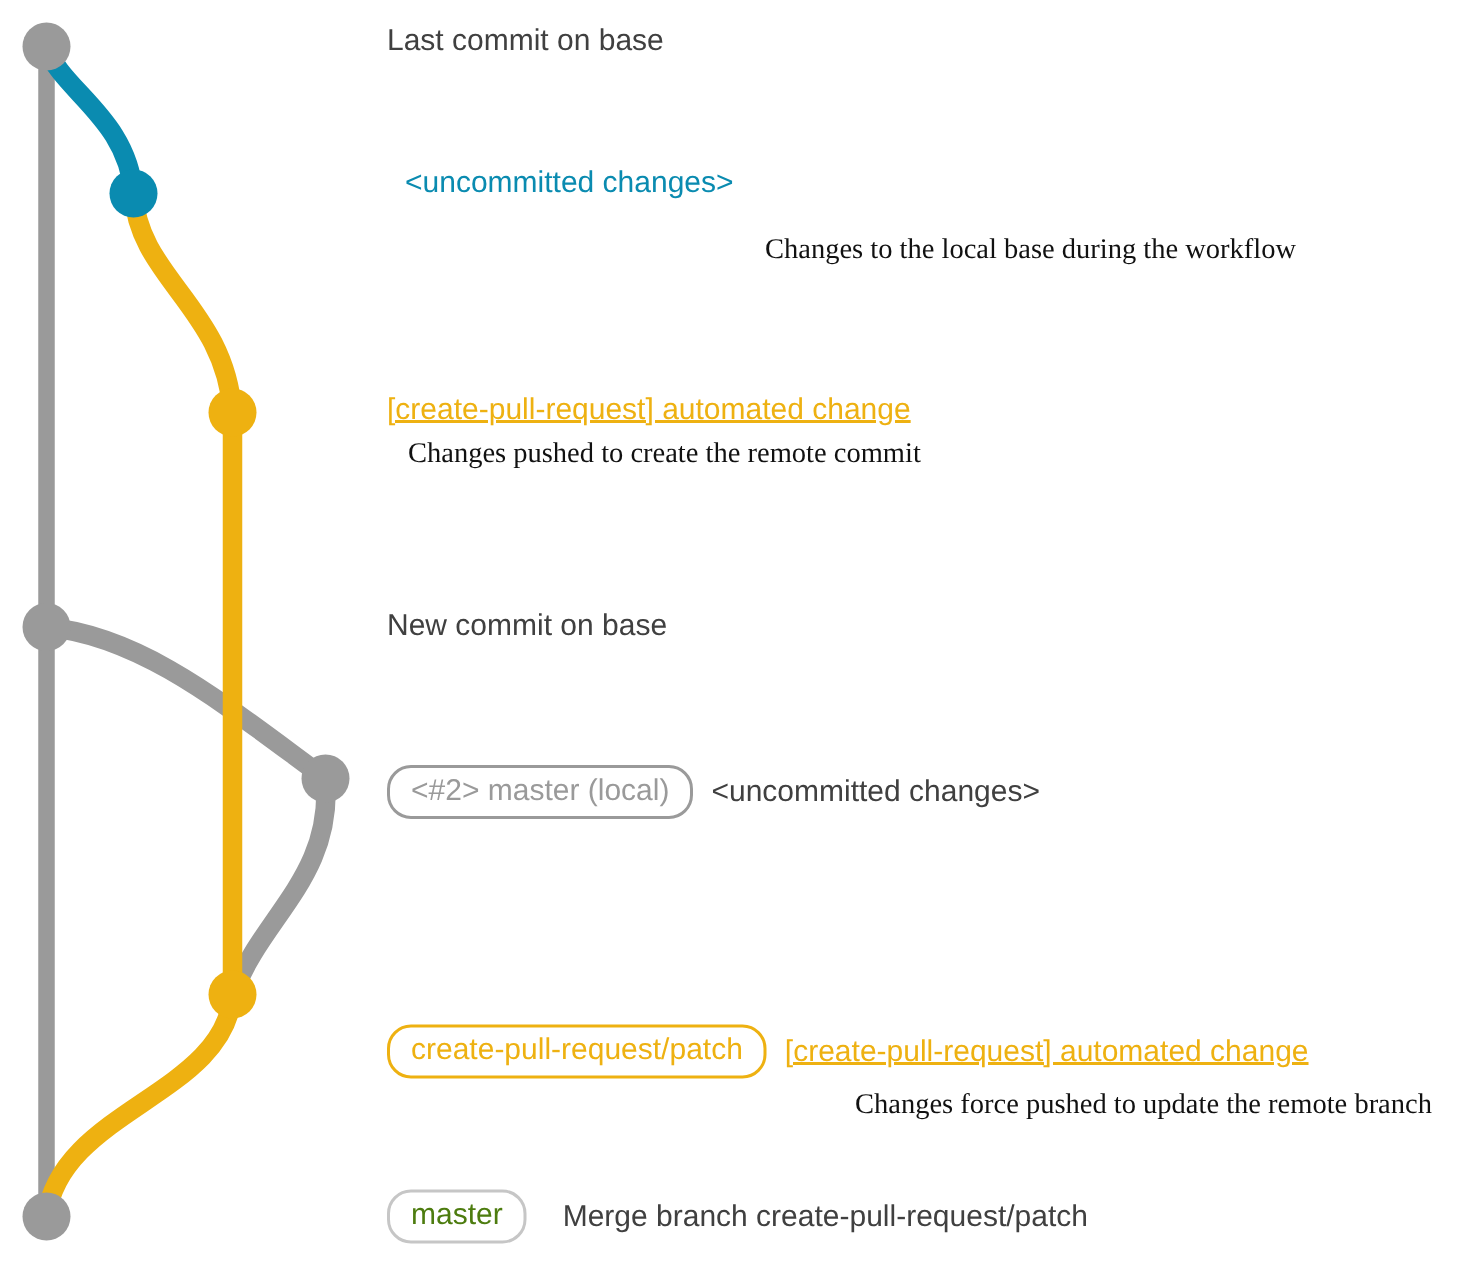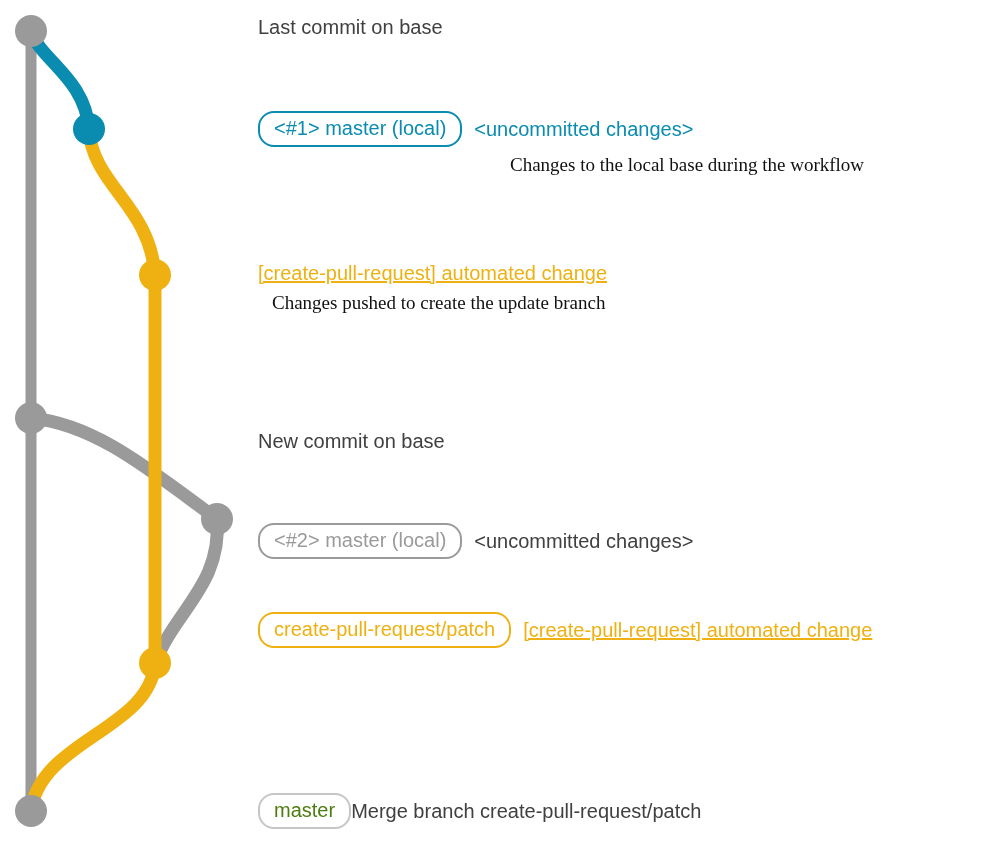--- a/index.html
+++ b/index.html
@@ -98,66 +98,68 @@
   <div class="entry">
     <div class="entry-head">
       <span class="subject gray">Last commit on base</span>
     </div>
   </div>
 </div>
 
 <div class="row" style="left:258px; top:111px;">
   <div class="entry">
     <div class="entry-head">
-      <span class="badge blue">&lt;#1&gt; master (local)</span>
       <span class="subject blue" style="margin-left:12px;">&lt;uncommitted changes&gt;</span>
     </div>
-    <div class="entry-desc" style="margin-left:252px; margin-top:8px;">
+    <div class="entry-desc" style="margin-left:252px; margin-top:24px;">
       <span class="desc">Changes to the local base during the workflow</span>
     </div>
   </div>
 </div>
 
 <div class="row" style="left:258px; top:262px;">
   <div class="entry">
     <div class="entry-head">
       <span class="subject yellow">[create-pull-request] automated change</span>
     </div>
     <div class="entry-desc" style="margin-left:14px; margin-top:9px;">
-      <span class="desc">Changes pushed to create the update branch</span>
+      <span class="desc">Changes pushed to create the remote commit</span>
     </div>
   </div>
 </div>
 
-<div class="row" style="left:258px; top:430px;justify-content:flex-end;">
+<div class="row" style="left:258px; top:406px;justify-content:flex-end;">
   <div class="entry">
     <div class="entry-head">
       <span class="subject gray">New commit on base</span>
     </div>
   </div>
 </div>
 
-<div class="row" style="left:258px; top:523px;">
+<div class="row" style="left:258px; top:510px;">
   <div class="entry">
     <div class="entry-head">
       <span class="badge gray">&lt;#2&gt; master (local)</span>
       <span class="subject gray" style="margin-left:12px;">&lt;uncommitted changes&gt;</span>
     </div>
   </div>
 </div>
 
-<div class="row" style="left:258px; top:612px;">
+<div class="row" style="left:258px; top:683px;">
   <div class="entry">
     <div class="entry-head">
       <span class="badge yellow">create-pull-request/patch</span>
       <span class="subject yellow" style="margin-left:12px;">[create-pull-request] automated change</span>
+    </div>
+    <div class="entry-desc" style="margin-left:312px; margin-top:8px;">
+      <span class="desc">Changes force pushed to update the remote branch</span>
     </div>
   </div>
 </div>
 
 <div class="row" style="left:258px; top:793px;">
   <div class="entry">
     <div class="entry-head">
       <span class="badge lightgray">master</span>
-      <span class="subject gray" style="margin-left:0;">Merge branch create-pull-request/patch</span>
+      <span class="subject gray" style="margin-left:24px;">Merge branch create-pull-request/patch</span>
     </div>
   </div>
 </div>
 
 </body></html>

